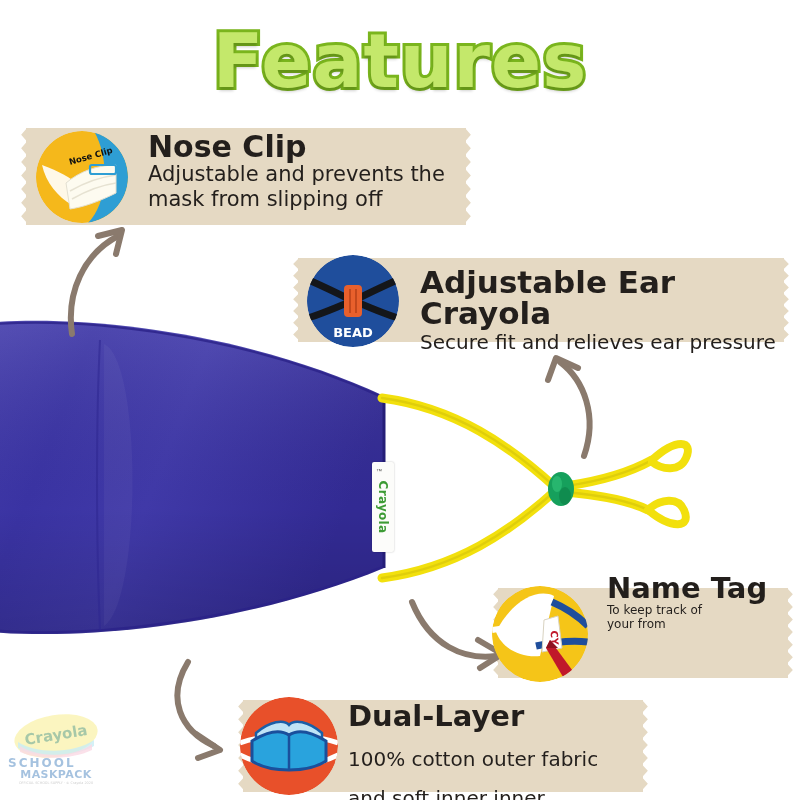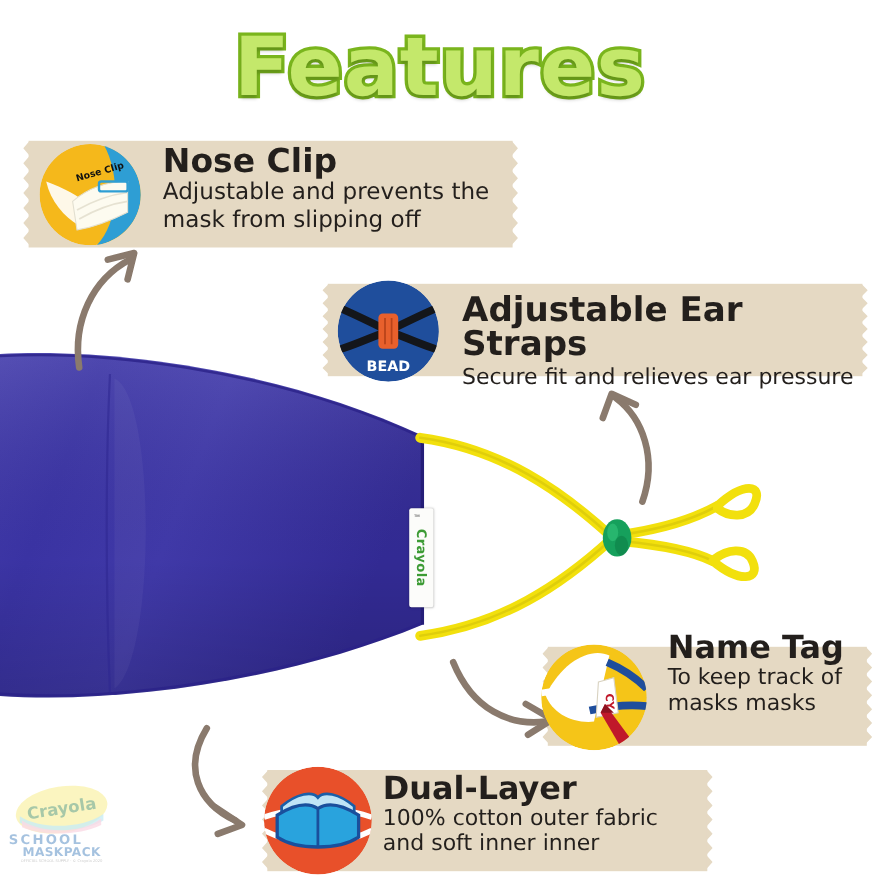--- a/index.html
+++ b/index.html
@@ -51,28 +51,28 @@
   #banner-ear{left:298px;top:258px;width:486px;height:84px;}
   #ear-text{left:420px;top:267px;width:370px;}
   #ear-text .bhead{font-size:31px;}
   #ear-text .bsub{font-size:20px;margin-top:2px;}
   #icon-ear{left:307px;top:255px;width:92px;height:92px;}
 
   
   #banner-name{left:498px;top:588px;width:290px;height:90px;}
   #name-text{left:607px;top:574px;width:190px;}
   #name-text .bhead{font-size:29px;}
-  #name-text .bsub{font-size:20px;margin-top:1px;}
+  #name-text .bsub{font-size:12px;margin-top:1px;}
   #icon-name{left:492px;top:586px;width:96px;height:96px;}
 
   
   #banner-dual{left:243px;top:700px;width:400px;height:92px;}
   #dual-text{left:348px;top:702px;width:300px;}
   #dual-text .bhead{font-size:29px;}
-  #dual-text .bsub{font-size:20px;margin-top:1px;}
+  #dual-text .bsub{font-size:20px;margin-top:17px;}
   #icon-dual{left:240px;top:697px;width:98px;height:98px;}
 
   
   #product{position:absolute;left:-8px;top:300px;width:470px;height:360px;z-index:2;}
   #cord{position:absolute;left:360px;top:360px;width:360px;height:260px;z-index:2;}
   #tag{position:absolute;left:372px;top:462px;width:22px;height:90px;z-index:6;
        background:#fcfcfa;border-radius:2px;box-shadow:0 0 2px rgba(0,0,0,.25);}
   #tag .tagtext{
     position:absolute;left:50%;top:50%;
     transform:translate(-50%,-50%) rotate(90deg);
@@ -214,21 +214,21 @@
       <path d="M88 62 C 70 56 58 50 46 46"></path>
     </g>
     <rect x="37" y="30" width="18" height="32" rx="4" fill="#e8602c"></rect>
     <g stroke="#b8431a" stroke-width="1.6">
       <line x1="43" y1="34" x2="43" y2="58"></line>
       <line x1="49" y1="34" x2="49" y2="58"></line>
     </g>
     <text x="46" y="82" text-anchor="middle" font-family="DejaVu Sans, sans-serif" font-size="13" font-weight="bold" fill="#ffffff">BEAD</text>
   </svg>
   <div class="btext" id="ear-text">
-    <div class="bhead">Adjustable Ear Straps</div>
+    <div class="bhead">Adjustable Ear Crayola</div>
     <div class="bsub">Secure fit and relieves ear pressure</div>
   </div>
 
   <div class="banner" id="banner-name">
     <div class="banner-bg"></div>
     <div class="zz left"></div>
     <div class="zz right"></div>
   </div>
   <svg class="icon-circle" id="icon-name" viewBox="0 0 96 96">
     <circle cx="48" cy="48" r="48" fill="#f5c518"></circle>
@@ -239,21 +239,21 @@
       <path d="M44 60 C 62 56 80 54 96 56"></path>
     </g>
     <path d="M52 34 L 66 30 L 70 62 L 50 66 Z" fill="#ffffff" stroke="#d8d2c0" stroke-width="1"></path>
     <text x="59" y="52" text-anchor="middle" transform="rotate(86 59 52)" font-family="DejaVu Sans, sans-serif" font-size="10" font-weight="bold" fill="#c0182a">CY</text>
     <path d="M58 54 L 86 92 L 74 96 L 54 62 Z" fill="#c0182a"></path>
     <path d="M54 62 L 58 54 L 66 62 Z" fill="#8e1220"></path>
   </svg>
   <div class="btext" id="name-text">
     <div class="bhead">Name Tag</div>
     <div class="bsub">To keep track of</div>
-    <div class="bsub">masks masks</div>
+    <div class="bsub">your from</div>
   </div>
 
   <div class="banner" id="banner-dual">
     <div class="banner-bg"></div>
     <div class="zz left"></div>
     <div class="zz right"></div>
   </div>
   <svg class="icon-circle" id="icon-dual" viewBox="0 0 98 98">
     <circle cx="49" cy="49" r="49" fill="#e8502a"></circle>
     <path d="M0 46 C 16 40 34 38 49 44 C 64 38 82 40 98 46" stroke="#ffffff" stroke-width="5" fill="none"></path>

